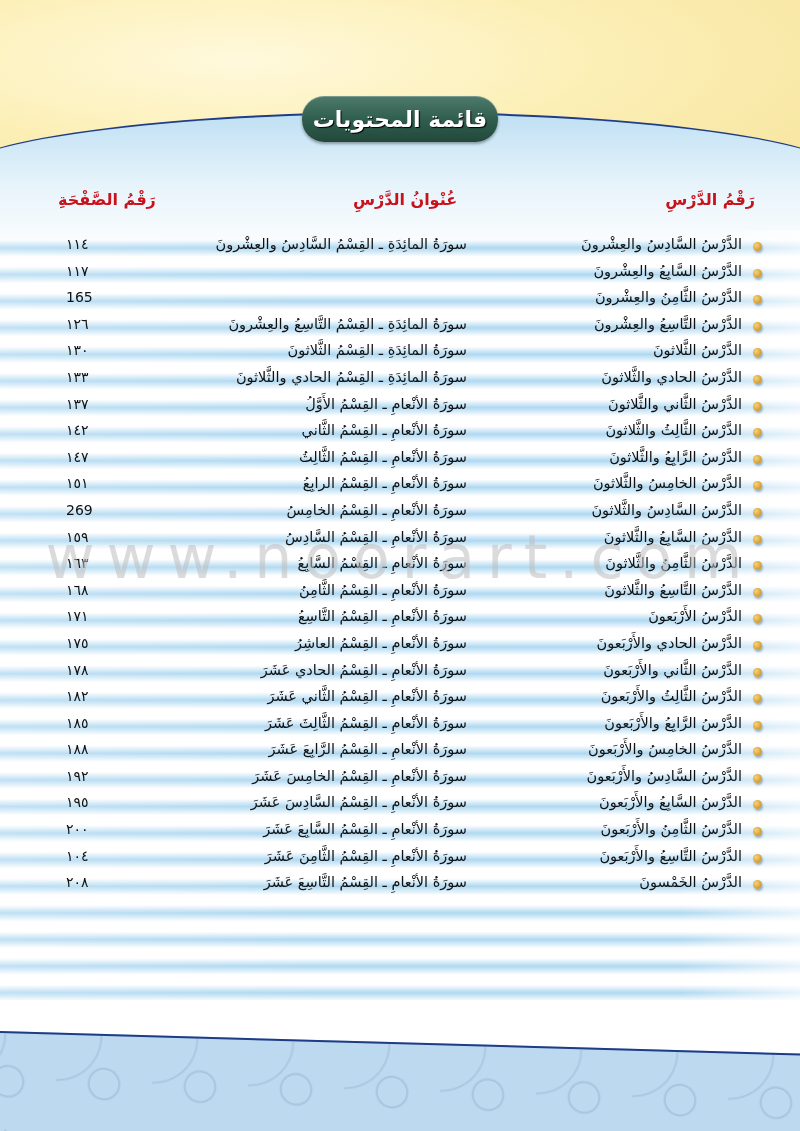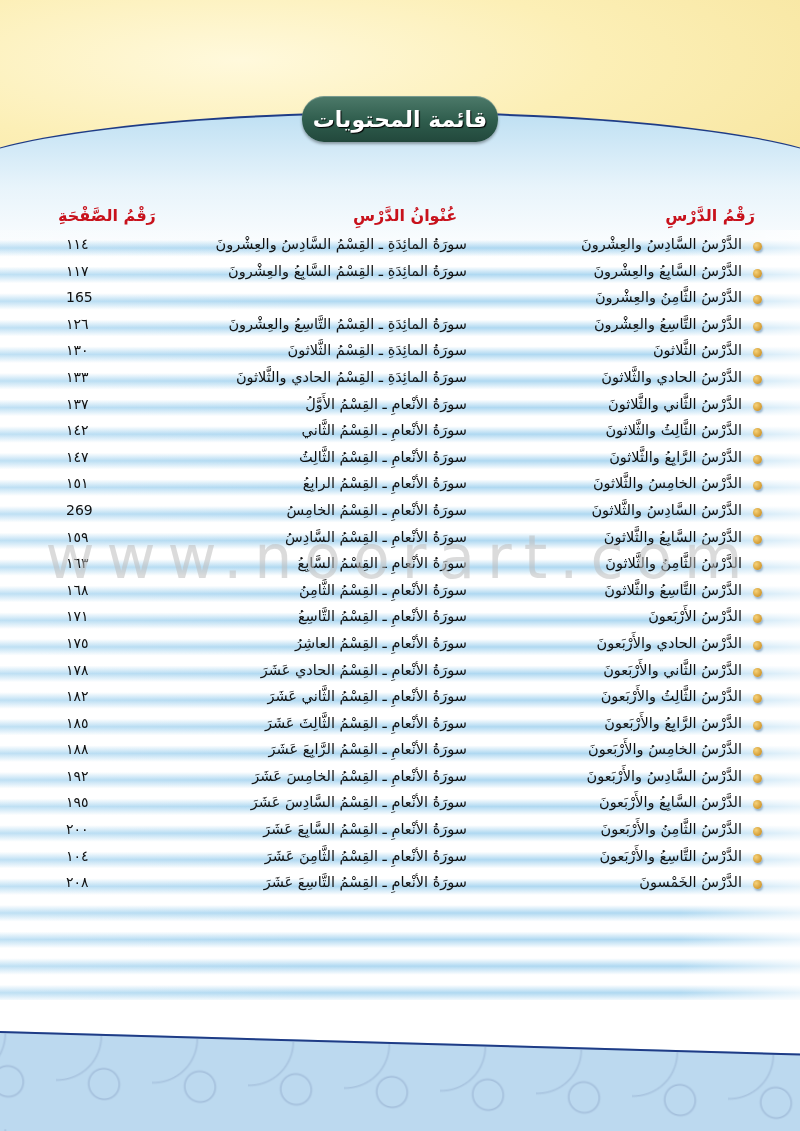--- a/index.html
+++ b/index.html
@@ -20,21 +20,21 @@
   .pattern{position:absolute;inset:0;
     background:
       radial-gradient(circle at 50% 50%,transparent 14px,rgba(140,165,200,0.55) 15px,transparent 17px) 0 0/96px 96px,
       radial-gradient(circle at 0 0,transparent 44px,rgba(140,165,200,0.45) 45px,transparent 47px) 0 0/96px 96px;}
   .title-badge{position:absolute;left:302px;top:96px;width:196px;height:46px;
     border-radius:22px;background:linear-gradient(180deg,#4d7a6a 0%,#2e5c4c 55%,#22483c 100%);
     box-shadow:0 2px 3px rgba(0,0,0,0.35),inset 0 1px 0 rgba(255,255,255,0.25);
     display:flex;align-items:center;justify-content:center;}
   .title-badge span{color:#fff;font-weight:bold;font-size:22px;direction:rtl;
     text-shadow:1px 1px 1px #000;}
-  .hdr{position:absolute;top:206px;color:#c8121c;font-weight:bold;font-size:16px;direction:rtl;}
+  .hdr{position:absolute;top:190px;color:#c8121c;font-weight:bold;font-size:16px;direction:rtl;}
   .hdr-lesson{right:45px;}
   .hdr-title{left:330px;width:150px;text-align:center;}
   .hdr-page{left:58px;}
   .rows{position:absolute;left:0;top:232px;width:800px;}
   .row{position:relative;height:26.6px;direction:rtl;}
   .row span{position:absolute;top:4px;font-size:14.5px;color:#111;white-space:nowrap;}
   .c-lesson{right:58px;}
   .c-title{right:333px;margin-left:48px;}
   .c-page{left:66px;font-size:14px !important;}
   .bullet{position:absolute;right:38px;top:10px;width:9px;height:9px;border-radius:50%;
@@ -65,21 +65,20 @@
 <div class="rows" id="rows">
     <div class="row">
       <i class="bullet"></i>
       <span class="c-lesson">الدَّرْسُ السَّادِسُ والعِشْرونَ</span>
       <span class="c-title">سورَةُ المائِدَةِ ـ القِسْمُ السَّادِسُ والعِشْرونَ</span>
       <span class="c-page">١١٤</span>
     </div>
     <div class="row">
       <i class="bullet"></i>
       <span class="c-lesson">الدَّرْسُ السَّابِعُ والعِشْرونَ</span>
-      <span class="c-title">سورَةُ المائِدَةِ ـ القِسْمُ السَّابِعُ والعِشْرونَ</span>
       <span class="c-page">١١٧</span>
     </div>
     <div class="row">
       <i class="bullet"></i>
       <span class="c-lesson">الدَّرْسُ الثَّامِنُ والعِشْرونَ</span>
       <span class="c-page">165</span>
     </div>
     <div class="row">
       <i class="bullet"></i>
       <span class="c-lesson">الدَّرْسُ التَّاسِعُ والعِشْرونَ</span>

